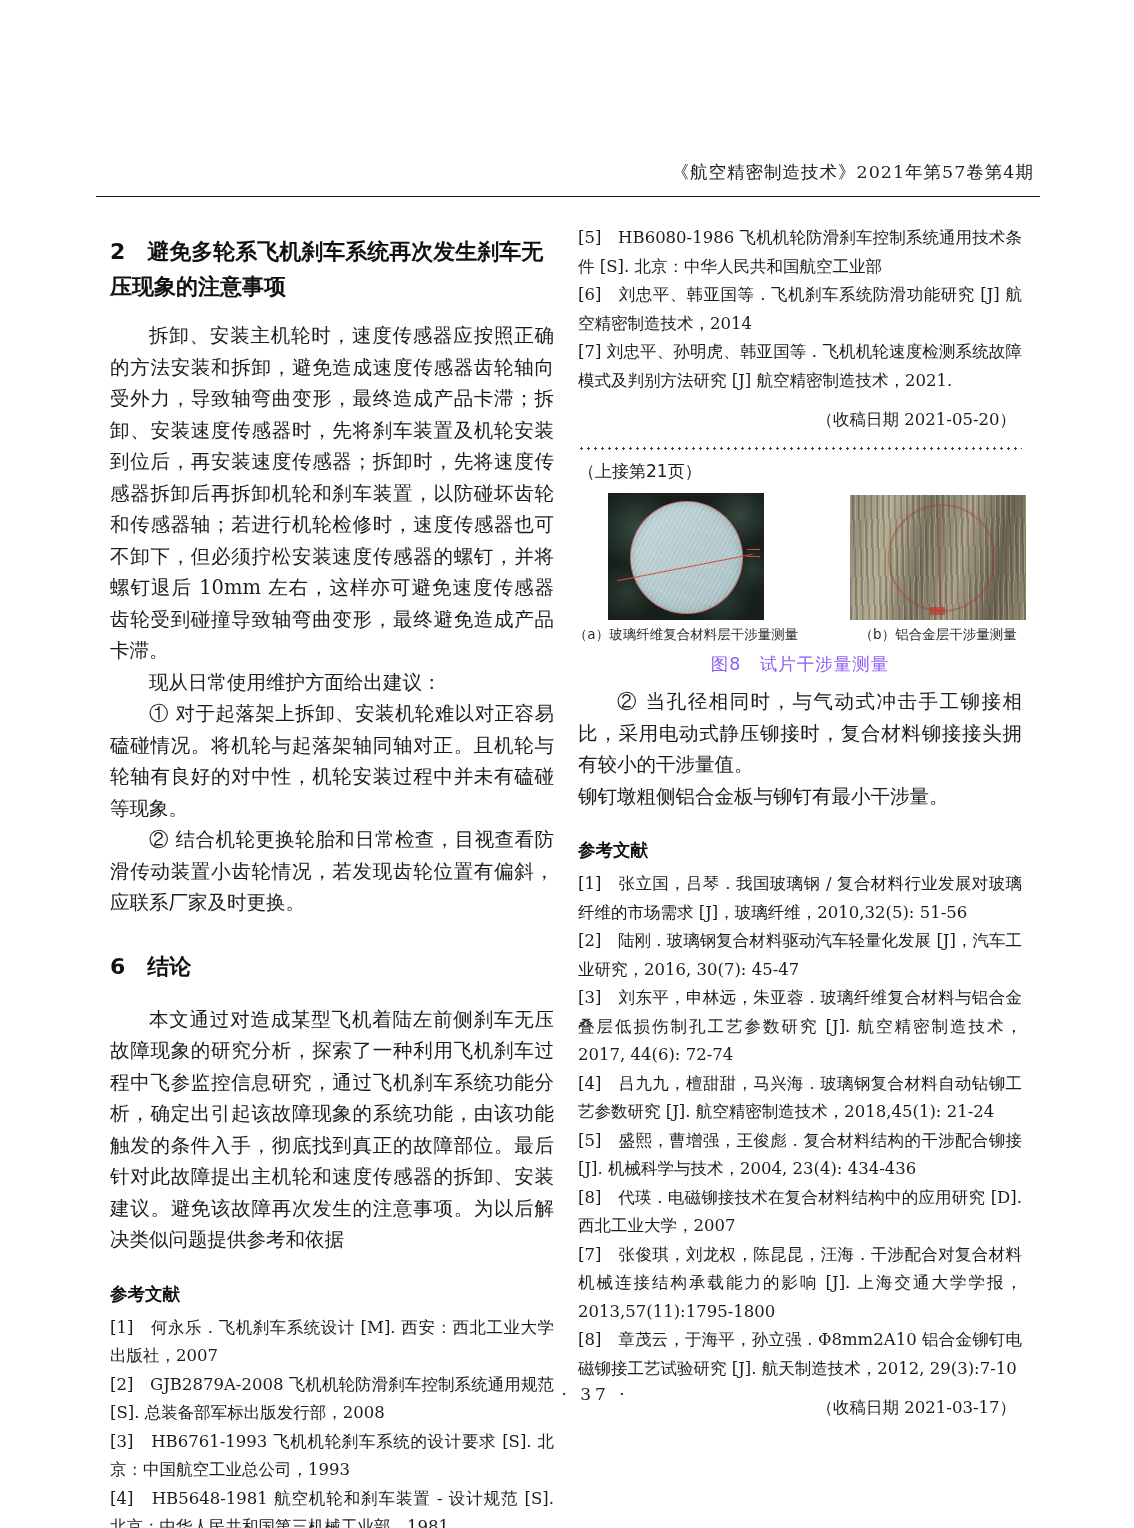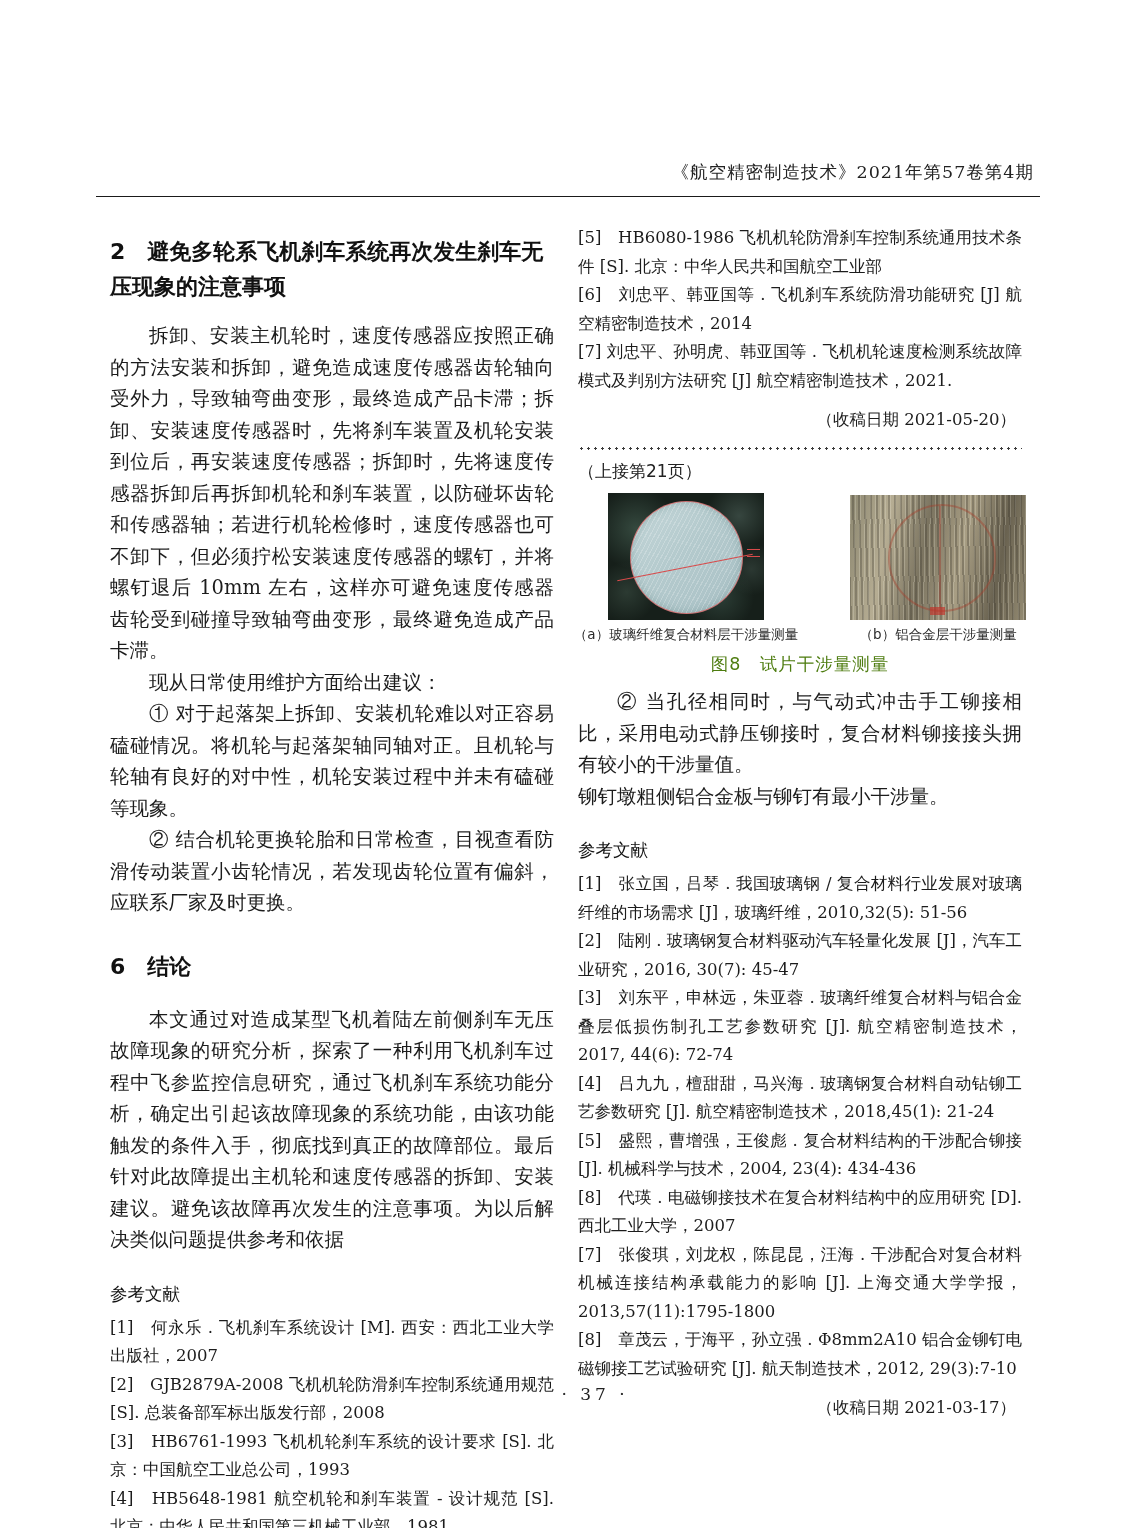--- a/index.html
+++ b/index.html
@@ -32,21 +32,21 @@
     color:#111;margin:10px 0 16px 0;
   }
   .sec-heading.h6{margin-top:30px;margin-bottom:20px;}
   p.body{
     font-size:19.5px;line-height:31.5px;
     text-align:justify;margin:0;color:#1c1c1c;
   }
   p.indent{text-indent:2em;}
   .ref-heading{
     font-family:"DejaVu Sans", sans-serif;
-    font-weight:400;font-size:17.5px;color:#111;
+    font-weight:700;font-size:17.5px;color:#111;
     margin:26px 0 8px 0;
   }
   p.ref{
     font-size:16.5px;line-height:28.5px;
     text-align:justify;margin:0;color:#1c1c1c;
   }
   p.received{
     font-size:16.5px;text-align:right;margin:14px 6px 0 0;color:#1c1c1c;
   }
   
@@ -110,21 +110,21 @@
   .etch-mark{
     position:absolute;left:80px;bottom:5px;width:15px;height:8px;
     background:rgba(195,48,38,.65);
   }
   .photo-caption{
     font-family:"DejaVu Sans", sans-serif;
     font-size:13.5px;color:#2a2a2a;margin-top:6px;white-space:nowrap;
   }
   .fig-title{
     font-family:"DejaVu Sans", sans-serif;
-    font-size:17.5px;color:#4d7c0f;text-align:center;margin-top:8px;letter-spacing:1px;
+    font-size:17.5px;color:#8b5cf6;text-align:center;margin-top:8px;letter-spacing:1px;
   }
   
   .page-number{
     position:absolute;top:1384px;left:0;width:100%;
     text-align:center;font-size:17px;color:#222;letter-spacing:4px;padding-left:28px;
   }
 </style>
 </head>
 <body>
 

